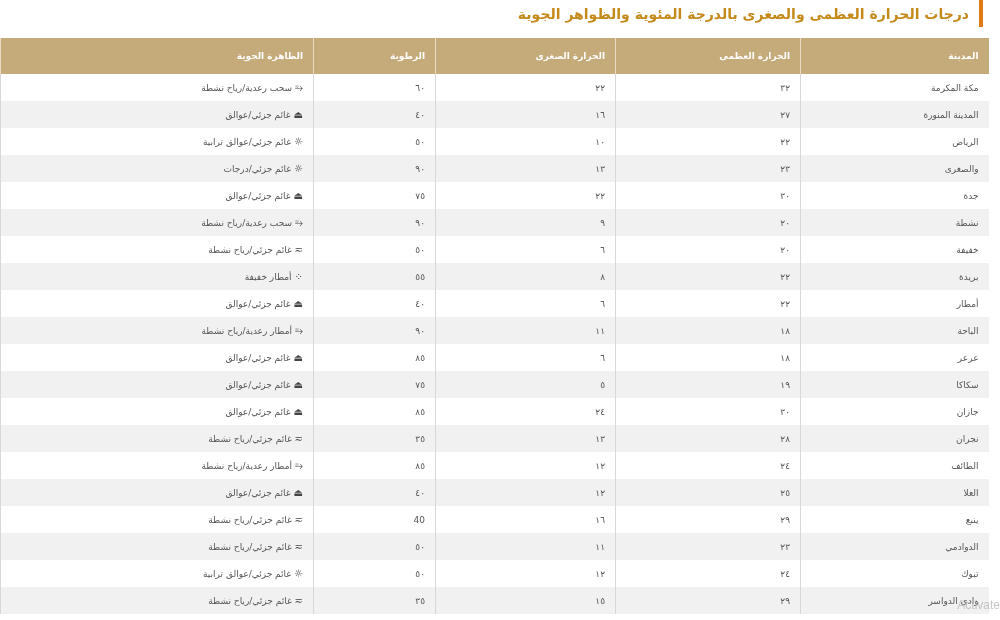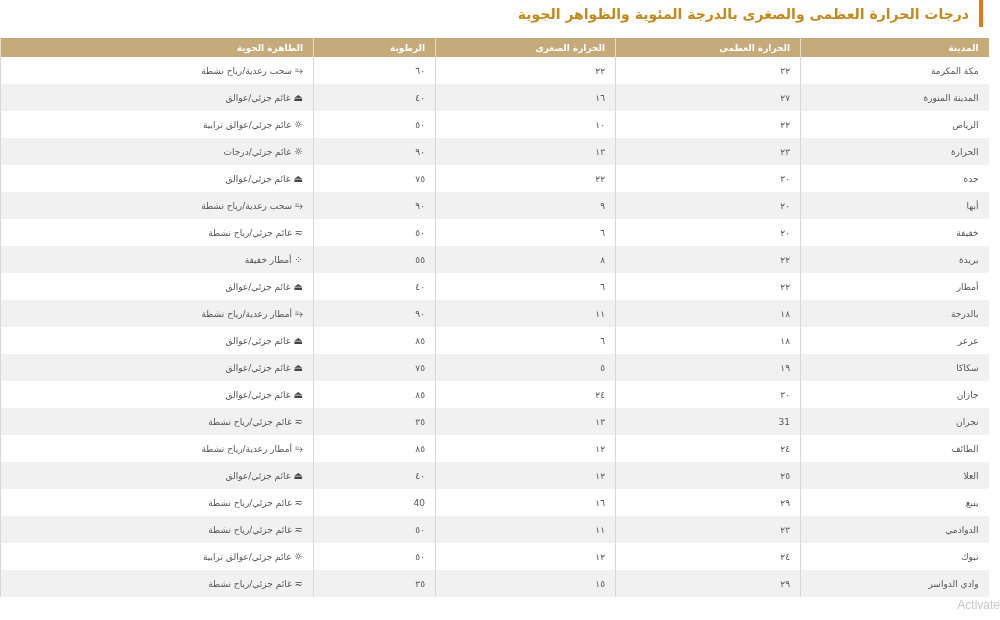--- a/index.html
+++ b/index.html
@@ -5,21 +5,21 @@
   html, body { margin:0; padding:0; background:#ffffff; }
   body { width:1000px; height:620px; overflow:hidden; position:relative;
          font-family:"DejaVu Sans", sans-serif; }
   .title-wrap { position:absolute; top:0; right:17px; height:27px;
                 display:flex; align-items:center; direction:rtl;margin-left:32px; }
   .title-bar { width:4px; height:27px; background:#e07a17; margin-left:10px; }
   .title { color:#c58a1c; font-size:14px; font-weight:bold; white-space:nowrap; }
   table { position:absolute; top:38px; left:0; width:988px; border-collapse:collapse;
           direction:rtl; table-layout:fixed; }
   th { background:#c6ab7a; color:#ffffff; font-size:9px; font-weight:bold;
-       height:19px; text-align:right; padding:0 10px; border-left:1px solid #e8dcc4; }
+       height:36px; text-align:right; padding:0 10px; border-left:1px solid #e8dcc4; }
   td { height:27px; padding:0 10px; font-size:9px; color:#555; text-align:right;
        border-left:1px solid #d8d8d8; white-space:nowrap; overflow:hidden; }
   tr.alt td { background:#f1f1f1; }
   .ico { font-size:10px; color:#444; margin-left:3px; }
   .watermark { position:absolute; right:0; bottom:8px; color:#b9b9b9;
                font-size:12px; font-family:"Liberation Sans", sans-serif; opacity:0.8; }
 </style>
 </head>
 <body>
 
@@ -61,35 +61,35 @@
         <td><span class="ico">⏏</span><span>غائم جزئي/عوالق</span></td>
       </tr>
       <tr>
         <td>الرياض</td>
         <td>٢٢</td>
         <td>١٠</td>
         <td>٥٠</td>
         <td><span class="ico">☼</span><span>غائم جزئي/عوالق ترابية</span></td>
       </tr>
       <tr class="alt">
-        <td>الحرارة</td>
+        <td>والصغرى</td>
         <td>٢٣</td>
         <td>١٣</td>
         <td>٩٠</td>
         <td><span class="ico">☼</span><span>غائم جزئي/درجات</span></td>
       </tr>
       <tr>
         <td>جدة</td>
         <td>٣٠</td>
         <td>٢٢</td>
         <td>٧٥</td>
         <td><span class="ico">⏏</span><span>غائم جزئي/عوالق</span></td>
       </tr>
       <tr class="alt">
-        <td>أبها</td>
+        <td>نشطة</td>
         <td>٢٠</td>
         <td>٩</td>
         <td>٩٠</td>
         <td><span class="ico">⥱</span><span>سحب رعدية/رياح نشطة</span></td>
       </tr>
       <tr>
         <td>خفيفة</td>
         <td>٢٠</td>
         <td>٦</td>
         <td>٥٠</td>
@@ -103,21 +103,21 @@
         <td><span class="ico">⁘</span><span>أمطار خفيفة</span></td>
       </tr>
       <tr>
         <td>أمطار</td>
         <td>٢٢</td>
         <td>٦</td>
         <td>٤٠</td>
         <td><span class="ico">⏏</span><span>غائم جزئي/عوالق</span></td>
       </tr>
       <tr class="alt">
-        <td>بالدرجة</td>
+        <td>الباحة</td>
         <td>١٨</td>
         <td>١١</td>
         <td>٩٠</td>
         <td><span class="ico">⥱</span><span>أمطار رعدية/رياح نشطة</span></td>
       </tr>
       <tr>
         <td>عرعر</td>
         <td>١٨</td>
         <td>٦</td>
         <td>٨٥</td>
@@ -132,21 +132,21 @@
       </tr>
       <tr>
         <td>جازان</td>
         <td>٣٠</td>
         <td>٢٤</td>
         <td>٨٥</td>
         <td><span class="ico">⏏</span><span>غائم جزئي/عوالق</span></td>
       </tr>
       <tr class="alt">
         <td>نجران</td>
-        <td>31</td>
+        <td>٢٨</td>
         <td>١٣</td>
         <td>٣٥</td>
         <td><span class="ico">≂</span><span>غائم جزئي/رياح نشطة</span></td>
       </tr>
       <tr>
         <td>الطائف</td>
         <td>٢٤</td>
         <td>١٢</td>
         <td>٨٥</td>
         <td><span class="ico">⥱</span><span>أمطار رعدية/رياح نشطة</span></td>

